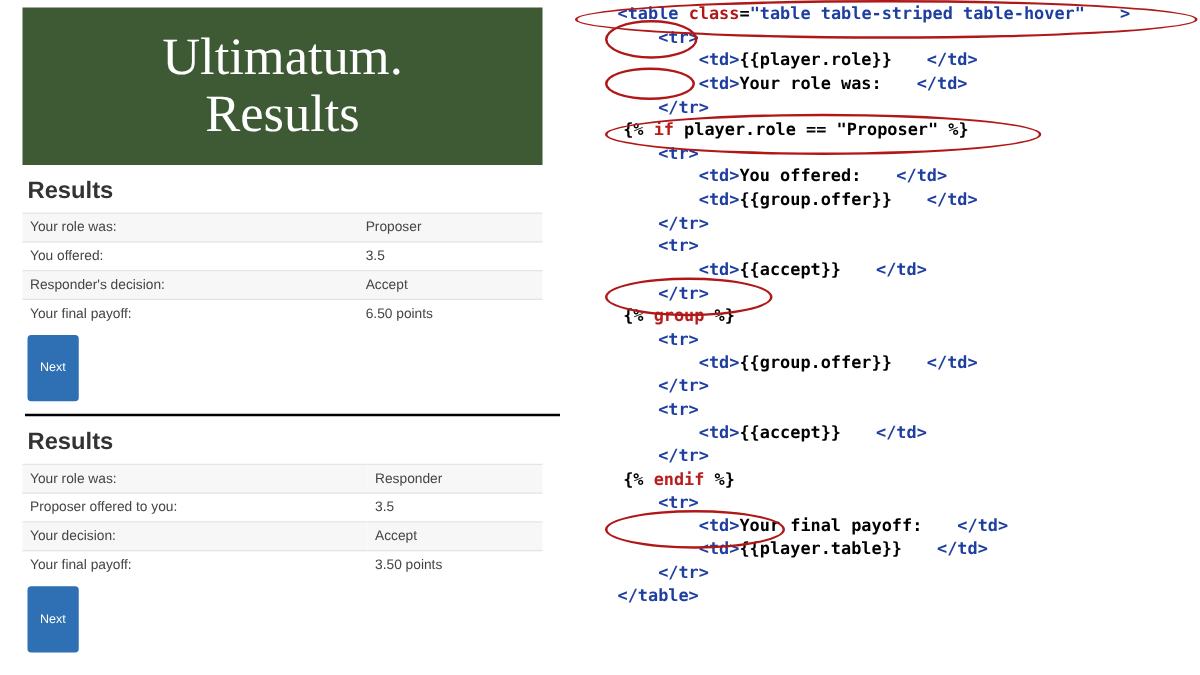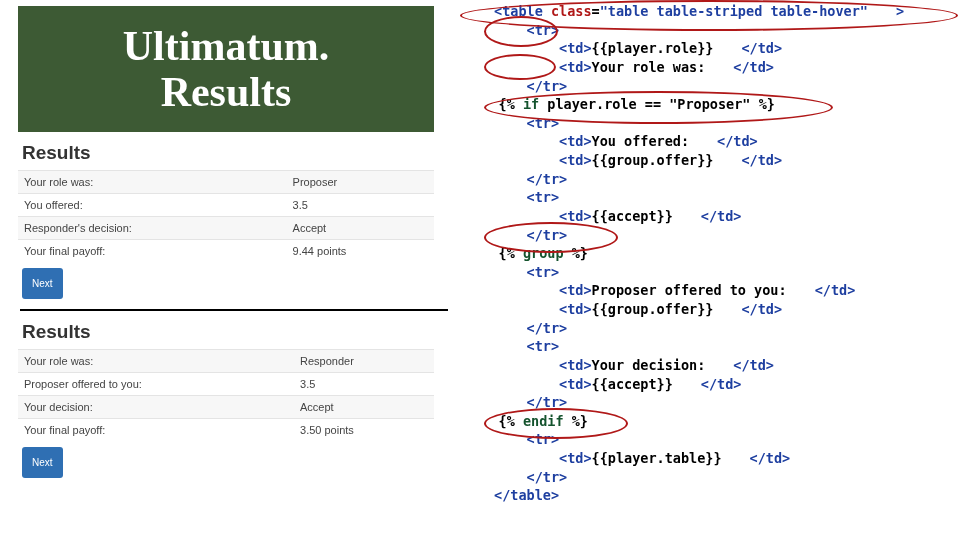--- a/index.html
+++ b/index.html
@@ -1,36 +1,36 @@
 <!DOCTYPE html>
 <html><head>
 <meta charset="utf-8">
 <style>
   html,body{margin:0;padding:0;width:960px;height:540px;background:#fff;font-family:Arial,Helvetica,sans-serif;}
   .slide{position:relative;width:960px;height:540px;}
   
   .left{position:absolute;left:18px;top:6px;width:432px;}
   .title-box{background:#3d5a34;width:416px;height:126px;display:flex;align-items:center;justify-content:center;text-align:center;color:#fff;}
-  .title-box span{font-family:"Times New Roman",serif;font-size:42px;line-height:1.1;font-weight:bold;}
+  .title-box span{font-family:"Times New Roman",serif;font-size:42px;line-height:1.1;}
   .panel{margin-top:10px;width:416px;}
   .panel h2{font-family:Helvetica,Arial,sans-serif;font-weight:700;color:#333;font-size:19px;margin:8px 0 6px 4px;}
   table.res{width:100%;border-collapse:collapse;font-size:11px;color:#444;}
   table.res td{padding:5px 6px;border-top:1px solid #e4e4e4;}
   table.res tr:nth-child(odd) td{background:#f7f7f7;}
-  .btn{display:inline-block;margin:6px 0 0 4px;background:#2f6fb3;color:#fff;font-size:10px;padding:10px 10px;border-radius:3px;}
+  .btn{display:inline-block;margin:6px 0 0 4px;background:#2f6fb3;color:#fff;font-size:10px;padding:21px 10px;border-radius:3px;}
   .divider{border:none;border-top:2px solid #000;margin:10px 2px 4px 2px;}
   
   .code{position:absolute;left:466px;top:2px;width:480px;font-family:Consolas,Menlo,monospace;font-size:13.5px;line-height:1.38;font-weight:bold;}
   .code .line{white-space:pre;position:relative;}
   .tag{color:#1e3fa0;margin-left:28px;}
   .attr{color:#b01818;}
   .val{color:#1e3fa0;}
   .txt{color:#000;}
   .tmpl{color:#000;}
-  .kw{color:#14532d;font-weight:bold;}
+  .kw{color:#b91c1c;font-weight:bold;}
   
   .oval{position:absolute;border:2px solid #b01818;border-radius:50%;pointer-events:none;}
   .ov1{left:460px;top:0px;width:494px;height:27px;}
   .ov2{left:484px;top:16px;width:70px;height:27px;}
   .ov3{left:484px;top:91px;width:345px;height:29px;}
   .ov4{left:484px;top:222px;width:130px;height:27px;}
   .ov5{left:484px;top:408px;width:140px;height:27px;}
   .ov6{left:484px;top:54px;width:68px;height:22px;}
 </style>
 </head>
@@ -54,21 +54,21 @@
         <tr>
               <td>You offered:</td>
               <td>3.5</td>
             </tr>
         <tr>
               <td>Responder's decision:</td>
               <td>Accept</td>
             </tr>
         <tr>
               <td>Your final payoff:</td>
-              <td>9.44 points</td>
+              <td>6.50 points</td>
             </tr>
       </tbody>
         </table>
       <div class="btn">Next</div>
     </div>
 
     <hr class="divider">
 
     <div class="panel">
       <h2>Results</h2>
@@ -105,29 +105,28 @@
 <div class="line">    <span class="tmpl">{%</span><span class="kw"> if </span><span class="tmpl">player.role == "Proposer" </span><span class="tmpl">%}</span></div>
 <div class="line">    <span class="tag">&lt;tr&gt;</span></div>
 <div class="line">        <span class="tag">&lt;td&gt;</span><span class="txt">You offered:</span><span class="tag">&lt;/td&gt;</span></div>
 <div class="line">        <span class="tag">&lt;td&gt;</span><span class="tmpl">{{group.offer}}</span><span class="tag">&lt;/td&gt;</span></div>
 <div class="line">    <span class="tag">&lt;/tr&gt;</span></div>
 <div class="line">    <span class="tag">&lt;tr&gt;</span></div>
 <div class="line">        <span class="tag">&lt;td&gt;</span><span class="tmpl">{{accept}}</span><span class="tag">&lt;/td&gt;</span></div>
 <div class="line">    <span class="tag">&lt;/tr&gt;</span></div>
 <div class="line">    <span class="tmpl">{%</span><span class="kw"> group </span><span class="tmpl">%}</span></div>
 <div class="line">    <span class="tag">&lt;tr&gt;</span></div>
-<div class="line">        <span class="tag">&lt;td&gt;</span><span class="txt">Proposer offered to you:</span><span class="tag">&lt;/td&gt;</span></div>
 <div class="line">        <span class="tag">&lt;td&gt;</span><span class="tmpl">{{group.offer}}</span><span class="tag">&lt;/td&gt;</span></div>
 <div class="line">    <span class="tag">&lt;/tr&gt;</span></div>
 <div class="line">    <span class="tag">&lt;tr&gt;</span></div>
-<div class="line">        <span class="tag">&lt;td&gt;</span><span class="txt">Your decision:</span><span class="tag">&lt;/td&gt;</span></div>
 <div class="line">        <span class="tag">&lt;td&gt;</span><span class="tmpl">{{accept}}</span><span class="tag">&lt;/td&gt;</span></div>
 <div class="line">    <span class="tag">&lt;/tr&gt;</span></div>
 <div class="line">    <span class="tmpl">{%</span><span class="kw"> endif </span><span class="tmpl">%}</span></div>
 <div class="line">    <span class="tag">&lt;tr&gt;</span></div>
+<div class="line">        <span class="tag">&lt;td&gt;</span><span class="txt">Your final payoff:</span><span class="tag">&lt;/td&gt;</span></div>
 <div class="line">        <span class="tag">&lt;td&gt;</span><span class="tmpl">{{player.table}}</span><span class="tag">&lt;/td&gt;</span></div>
 <div class="line">    <span class="tag">&lt;/tr&gt;</span></div>
 <div class="line"><span class="tag">&lt;/table&gt;</span></div>
   </div>
 
   <div class="oval ov1"></div>
   <div class="oval ov2"></div>
   <div class="oval ov6"></div>
   <div class="oval ov3"></div>
   <div class="oval ov4"></div>

